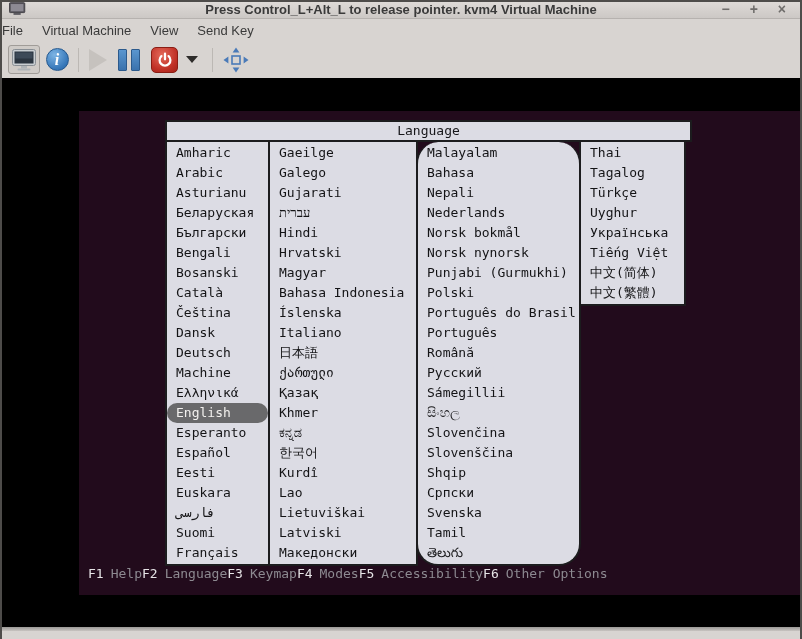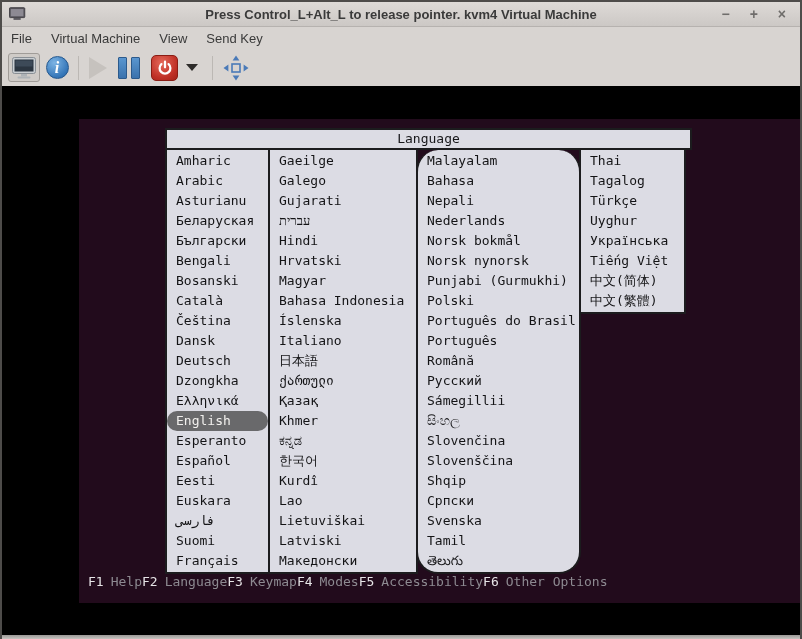--- a/index.html
+++ b/index.html
@@ -1,27 +1,27 @@
 <!DOCTYPE html>
 <html><head>
 <meta charset="utf-8">
 <style>
   * { margin:0; padding:0; box-sizing:border-box; }
   html,body { width:802px; height:639px; background:#000; font-family:"Liberation Sans", sans-serif; }
   .window { width:802px; height:639px; border:2px solid #4e4c4a; border-bottom:none; background:#d8d4d1; position:relative; overflow:hidden; }
 
   
-  .titlebar { height:25px; background:linear-gradient(#dedad7,#ccc8c5); display:flex; align-items:center; position:relative; border-bottom:1px solid #b6b2af; }
+  .titlebar { height:17px; background:linear-gradient(#dedad7,#ccc8c5); display:flex; position:relative; border-bottom:1px solid #b6b2af; }
   .app-icon { width:18px; height:14px; margin-left:7px; }
   .title-text { position:absolute; left:0; right:0; text-align:center; font-weight:bold; font-size:13px; color:#3a3a3a; }
   .win-controls { margin-left:auto; display:flex; gap:20px; padding-right:14px; z-index:2; }
   .win-controls span { color:#6f6d6b; font-weight:bold; font-size:14px; line-height:14px; cursor:default; }
 
   
-  .menubar { height:22px; background:#d8d4d1; display:flex; align-items:center; padding-left:9px; gap:19px;text-align:center; }
+  .menubar { height:22px; background:#d8d4d1; display:flex; align-items:center; gap:19px;text-align:center; }
   .menu-item { font-size:13px; color:#3a3a3a; }
 
   
   .toolbar { height:37px; background:#d8d4d1; display:flex; align-items:center; padding-left:6px; }
   .tb-btn { display:flex; align-items:center; justify-content:center; }
   .monitor-btn { width:32px; height:29px; border:1px solid #a09c98; border-radius:3px; background:#cfcbc7; }
   .info-btn { width:30px; height:29px; margin-left:2px; }
   .info-circle { width:23px; height:23px; border-radius:50%; background:radial-gradient(circle at 35% 28%, #7db4e4, #3576b8 70%, #2a62a0); border:1px solid #25588e; color:#fff; font-family:"Liberation Serif", serif; font-style:italic; font-weight:bold; font-size:16px; display:flex; align-items:center; justify-content:center; }
   .tb-sep { width:1px; height:24px; background:#bcb8b4; margin:0 6px; }
   .play-tri { width:0; height:0; border-left:18px solid #c6c2be; border-top:11px solid transparent; border-bottom:11px solid transparent; margin:0 4px; }
@@ -130,21 +130,21 @@
               <div class="lang-item">Arabic</div>
               <div class="lang-item">Asturianu</div>
               <div class="lang-item">Беларуская</div>
               <div class="lang-item">Български</div>
               <div class="lang-item">Bengali</div>
               <div class="lang-item">Bosanski</div>
               <div class="lang-item">Català</div>
               <div class="lang-item">Čeština</div>
               <div class="lang-item">Dansk</div>
               <div class="lang-item">Deutsch</div>
-              <div class="lang-item">Dzongkha</div>
+              <div class="lang-item">Machine</div>
               <div class="lang-item">Ελληνικά</div>
               <div class="lang-item selected">English</div>
               <div class="lang-item">Esperanto</div>
               <div class="lang-item">Español</div>
               <div class="lang-item">Eesti</div>
               <div class="lang-item">Euskara</div>
               <div class="lang-item">فارسی</div>
               <div class="lang-item">Suomi</div>
               <div class="lang-item">Français</div>
             </div>

